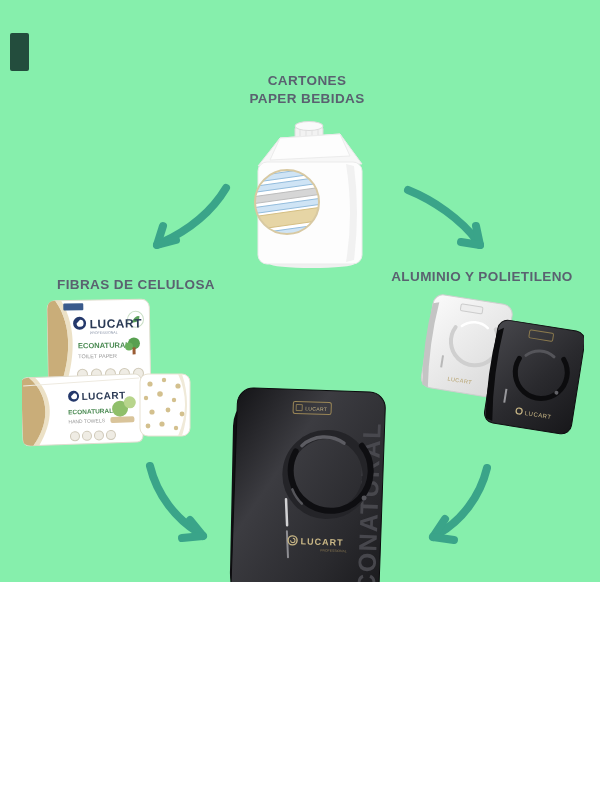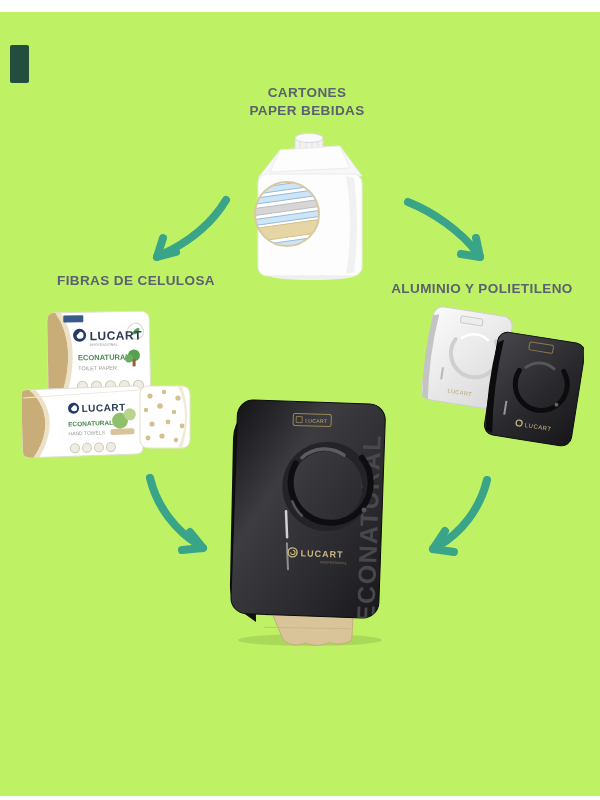--- a/index.html
+++ b/index.html
@@ -1,29 +1,29 @@
 <!DOCTYPE html>
 <html><head>
 <meta charset="utf-8">
 <style>
   html,body{margin:0;padding:0;background:#ffffff;}
   .stage{
-    position:relative;width:600px;height:784px;background:#bef264;
-    font-family:"Liberation Sans",sans-serif;overflow:hidden;margin:12px auto;
+    position:relative;width:600px;height:582px;background:#86efac;
+    font-family:"Liberation Sans",sans-serif;overflow:hidden;margin:0 auto;
   }
   .abs{position:absolute;}
   .node-label{
     color:#5a6170;font-weight:700;font-size:13.5px;letter-spacing:.4px;
     text-align:center;line-height:18px;width:240px;
   }
   .corner-accent{
     left:10px;top:33px;width:19px;height:38px;background:#234d3d;border-radius:2px;
   }
   .top-label{left:187px;top:72px;}
-  .left-label{left:16px;top:260px;text-align:center;}
+  .left-label{left:16px;top:276px;text-align:center;}
   .right-label{left:362px;top:268px;}
   .carton{left:250px;top:114px;width:118px;height:155px;}
   .left-products{left:22px;top:292px;width:205px;height:158px;}
   .right-dispensers{left:396px;top:293px;width:188px;height:152px;}
   .center-dispenser{left:218px;top:380px;width:182px;height:262px;}
   .arrows{left:0;top:0;width:600px;height:800px;pointer-events:none;}
   .footer-title{
     left:0;top:676px;width:600px;text-align:center;
     color:#4a5260;font-weight:800;font-size:40px;letter-spacing:.5px;
   }

